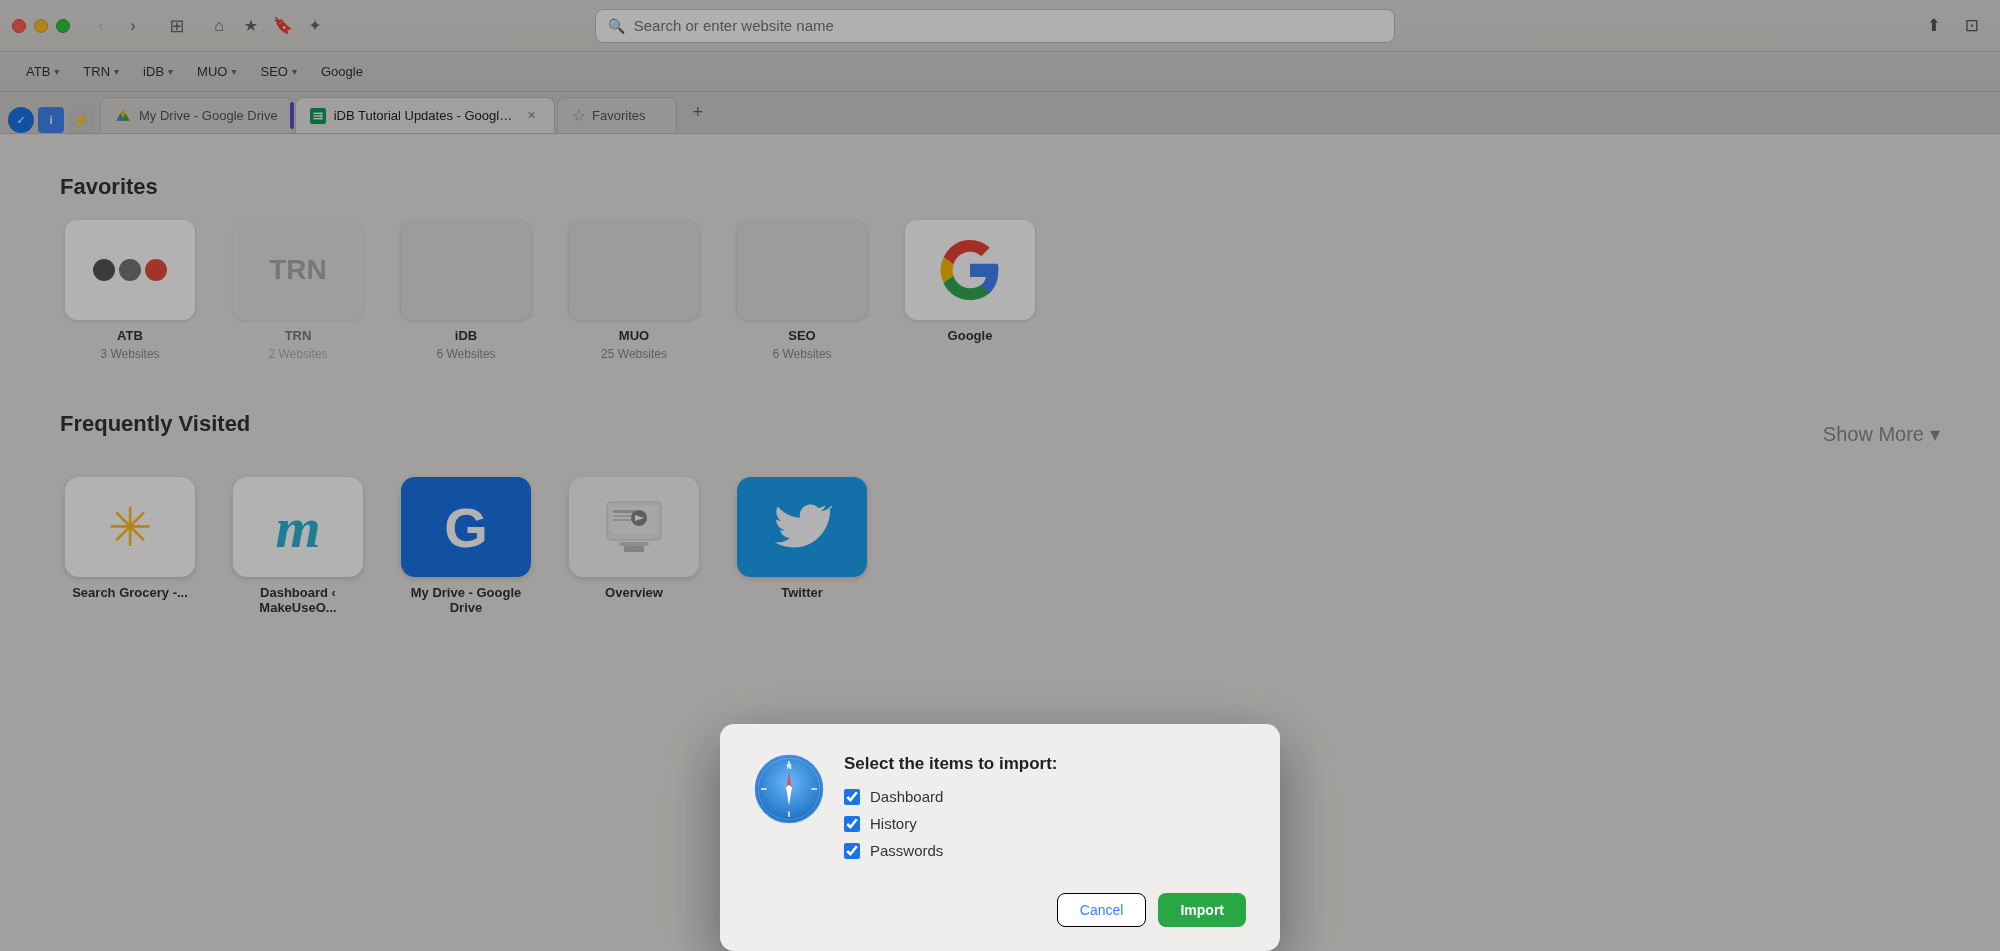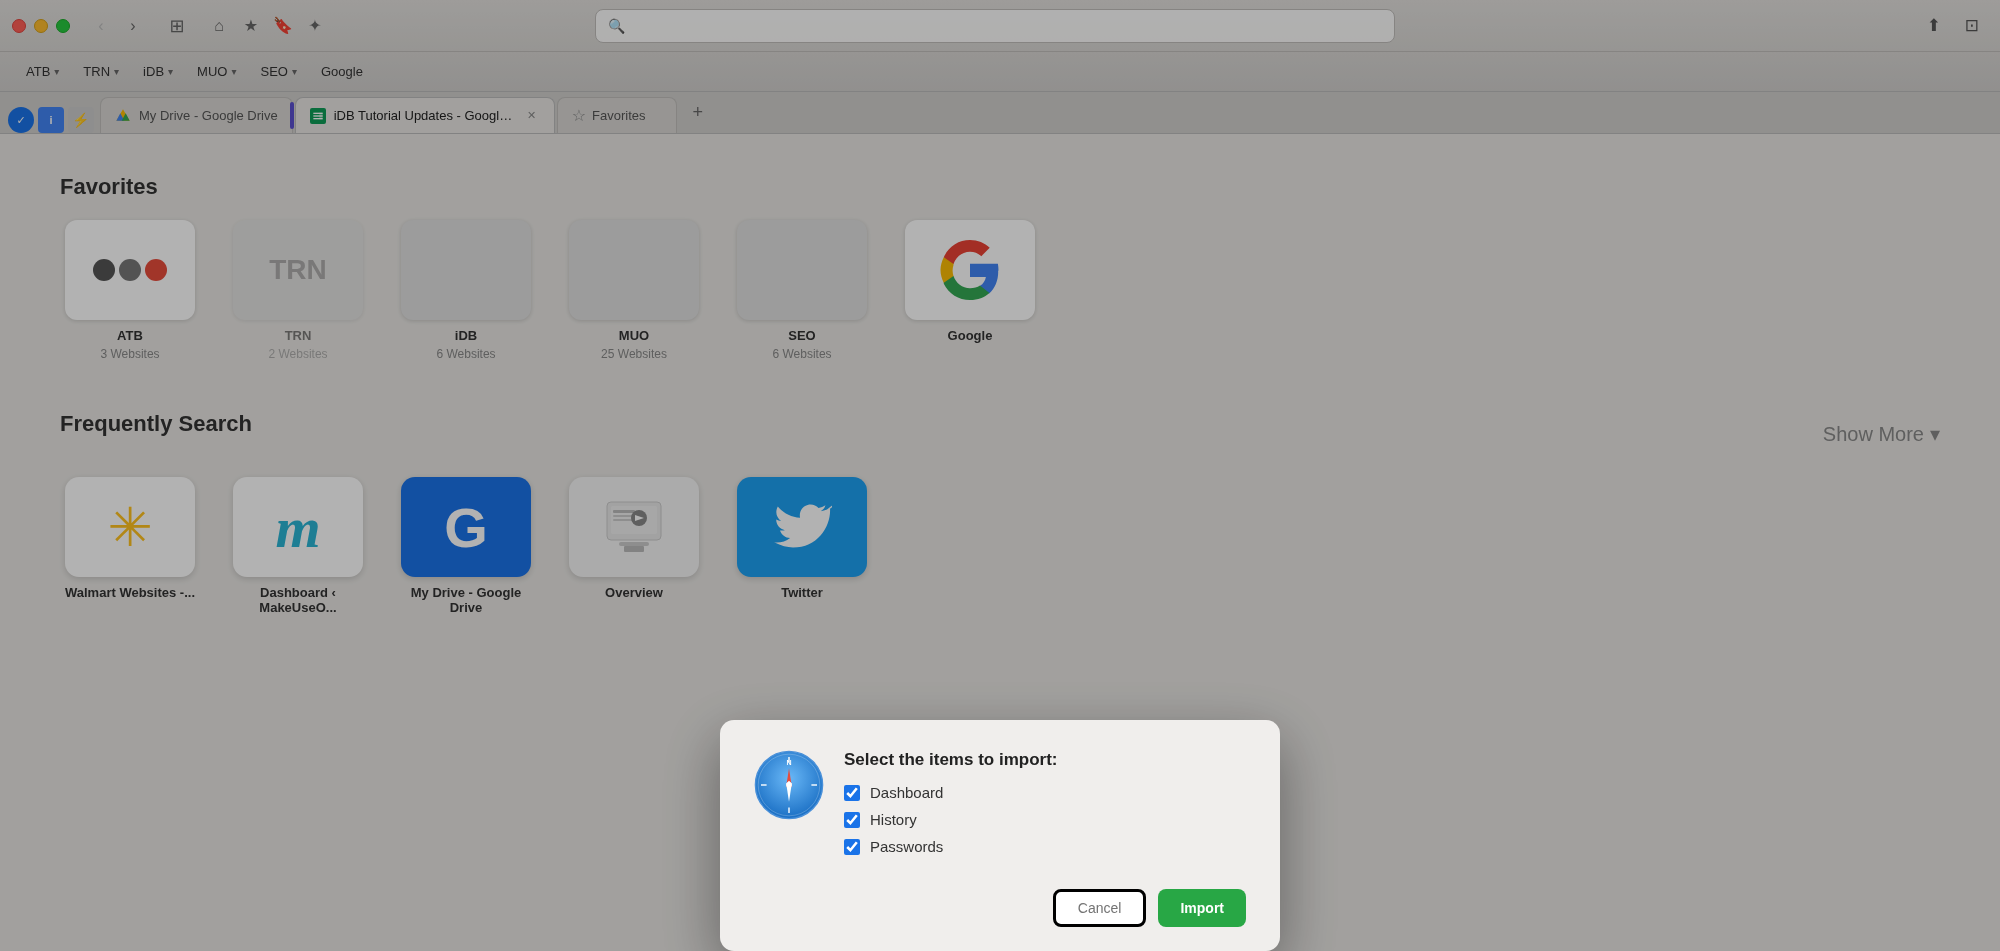--- a/index.html
+++ b/index.html
@@ -418,25 +418,25 @@
     .dialog-buttons {
       display: flex;
       justify-content: flex-end;
       gap: 12px;
       margin-top: 8px;
     }
 
     .btn-cancel {
       padding: 8px 22px;
       border-radius: 8px;
-      border: 3px solid #000000;
+      border: 1px solid #000000;
       background: white;
       font-size: 14px;
       cursor: pointer;
-      color: #737373;
+      color: #3b82f6;
     }
 
     .btn-import {
       padding: 8px 22px;
       border-radius: 8px;
       border: none;
       background: #28a745;
       font-size: 14px;
       cursor: pointer;
       color: white;
@@ -496,20 +496,21 @@
 
   <div class="nav-icons">
     <button class="nav-icon-btn">⌂</button>
     <button class="nav-icon-btn">★</button>
     <button class="nav-icon-btn">🔖</button>
     <button class="nav-icon-btn">✦</button>
   </div>
 
   <div class="search-bar">
     <span class="search-icon">🔍</span>
+    <input type="text" placeholder="Search or enter website name" style="">
   </div>
 
   <div class="toolbar-right">
     <button class="toolbar-btn">⬆</button>
     <button class="toolbar-btn">⊡</button>
   </div>
 </div>
 
 <div class="bookmarks-bar">
   <div class="bookmark-item">
@@ -636,33 +637,33 @@
         </div>
         <span class="site-name">Google</span>
         <span class="site-count"></span>
       </div>
 
     </div>
   </div>
 
   <div>
     <div class="freq-header">
-      <div class="section-title">Frequently Search</div>
+      <div class="section-title">Frequently Visited</div>
       <button class="show-more-btn">
         <span>Show More</span>
         <span>▾</span>
       </button>
     </div>
     <div class="freq-grid">
 
       <div class="site-item">
         <div class="freq-icon icon-walmart" style="border-radius:14px;box-shadow:0 2px 6px rgba(0,0,0,0.15);">
           <span style="color:#ffc220;font-size:54px;line-height:1;">✳</span>
         </div>
-        <span class="site-name">Walmart Websites -...</span>
+        <span class="site-name">Search Grocery -...</span>
       </div>
 
 
       <div class="site-item">
         <div class="freq-icon icon-dashboard" style="border-radius:14px;box-shadow:0 2px 6px rgba(0,0,0,0.15);">
           <span style="color:#2bb5d5;font-size:58px;font-weight:700;font-style:italic;font-family:Georgia,serif;">m</span>
         </div>
         <span class="site-name">Dashboard ‹ MakeUseO...</span>
       </div>
 

